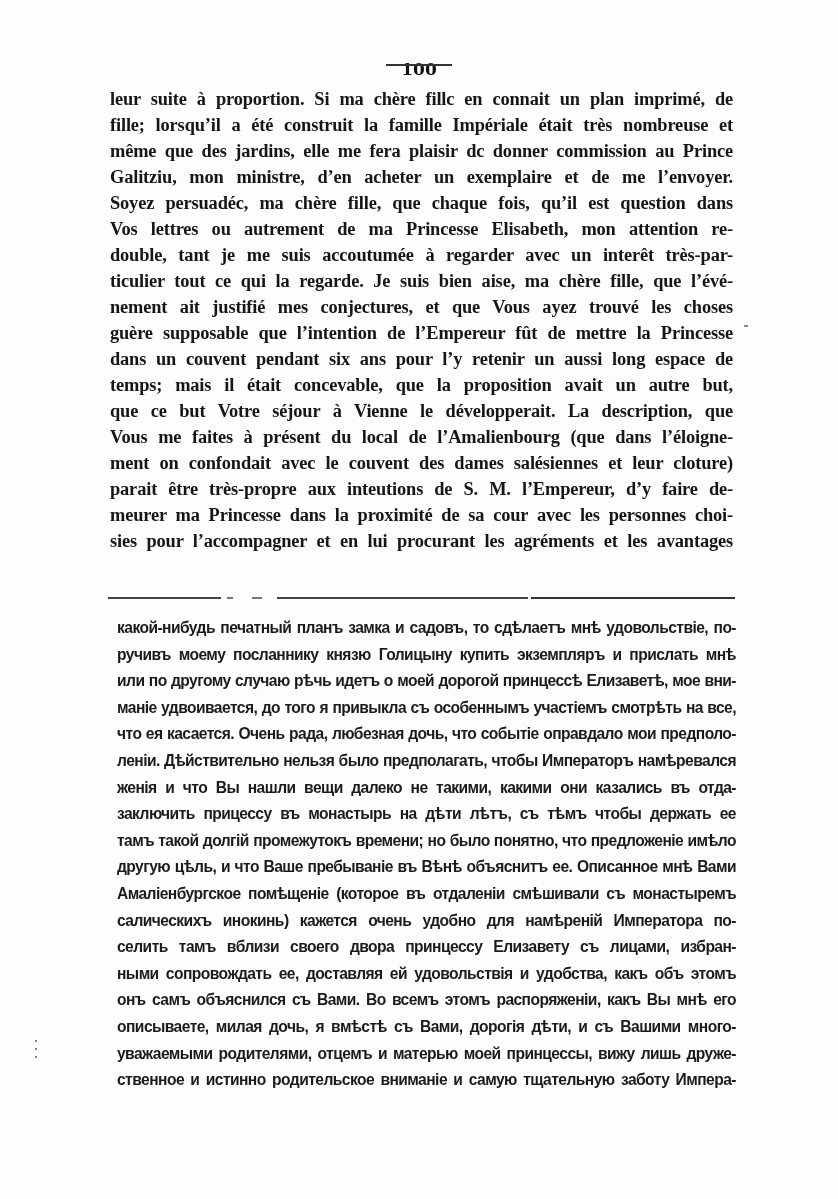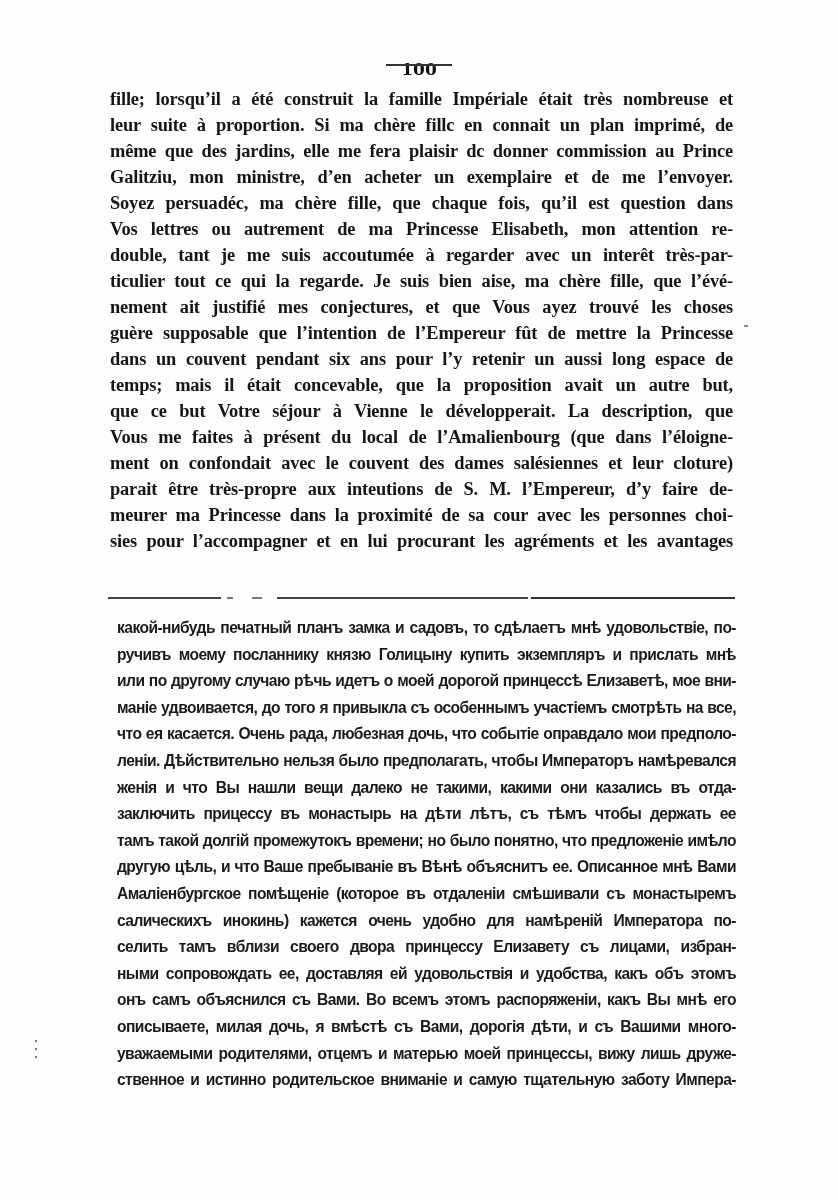--- a/index.html
+++ b/index.html
@@ -54,22 +54,22 @@
   </style>
 </head>
 <body>
 
 <div class="page">
 
   <div class="page-number">100</div>
   <div class="page-number-rule"></div>
 
   <div class="french">
+    <div class="fr-line">leur suite à proportion. Si ma chère fillc en connait un plan imprimé, de</div>
     <div class="fr-line">fille; lorsqu’il a été construit la famille Impériale était très nombreuse et</div>
-    <div class="fr-line">leur suite à proportion. Si ma chère fillc en connait un plan imprimé, de</div>
     <div class="fr-line">même que des jardins, elle me fera plaisir dc donner commission au Prince</div>
     <div class="fr-line">Galitziu, mon ministre, d’en acheter un exemplaire et de me l’envoyer.</div>
     <div class="fr-line">Soyez persuadéc, ma chère fille, que chaque fois, qu’il est question dans</div>
     <div class="fr-line">Vos lettres ou autrement de ma Princesse Elisabeth, mon attention re-</div>
     <div class="fr-line">double, tant je me suis accoutumée à regarder avec un interêt très-par-</div>
     <div class="fr-line">ticulier tout ce qui la regarde. Je suis bien aise, ma chère fille, que l’évé-</div>
     <div class="fr-line">nement ait justifié mes conjectures, et que Vous ayez trouvé les choses</div>
     <div class="fr-line">guère supposable que l’intention de l’Empereur fût de mettre la Princesse</div>
     <div class="fr-line">dans un couvent pendant six ans pour l’y retenir un aussi long espace de</div>
     <div class="fr-line">temps; mais il était concevable, que la proposition avait un autre but,</div>

